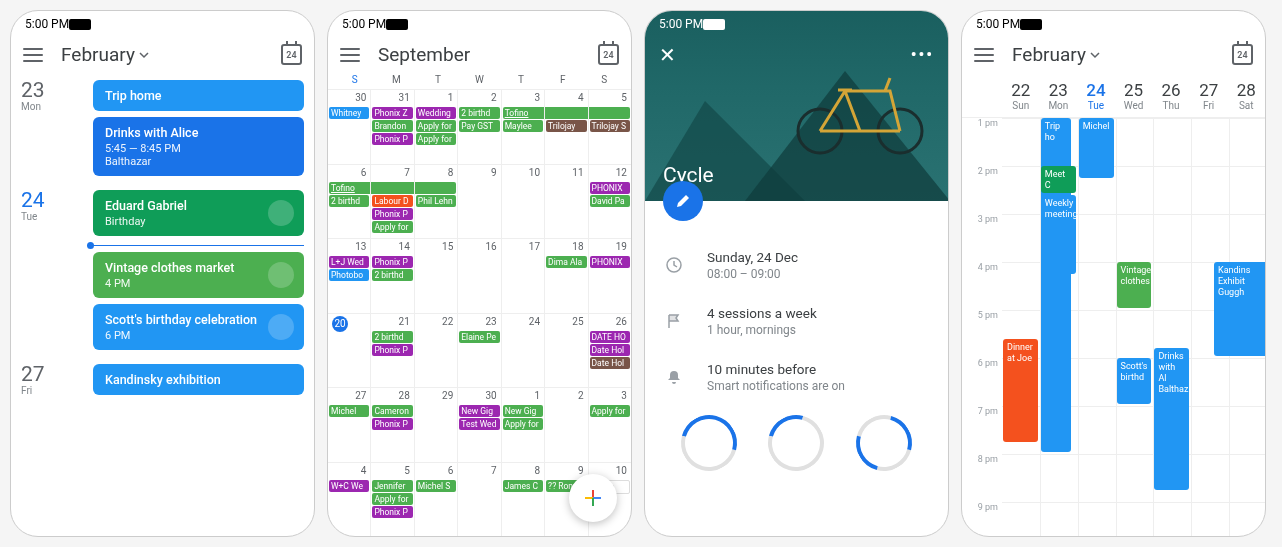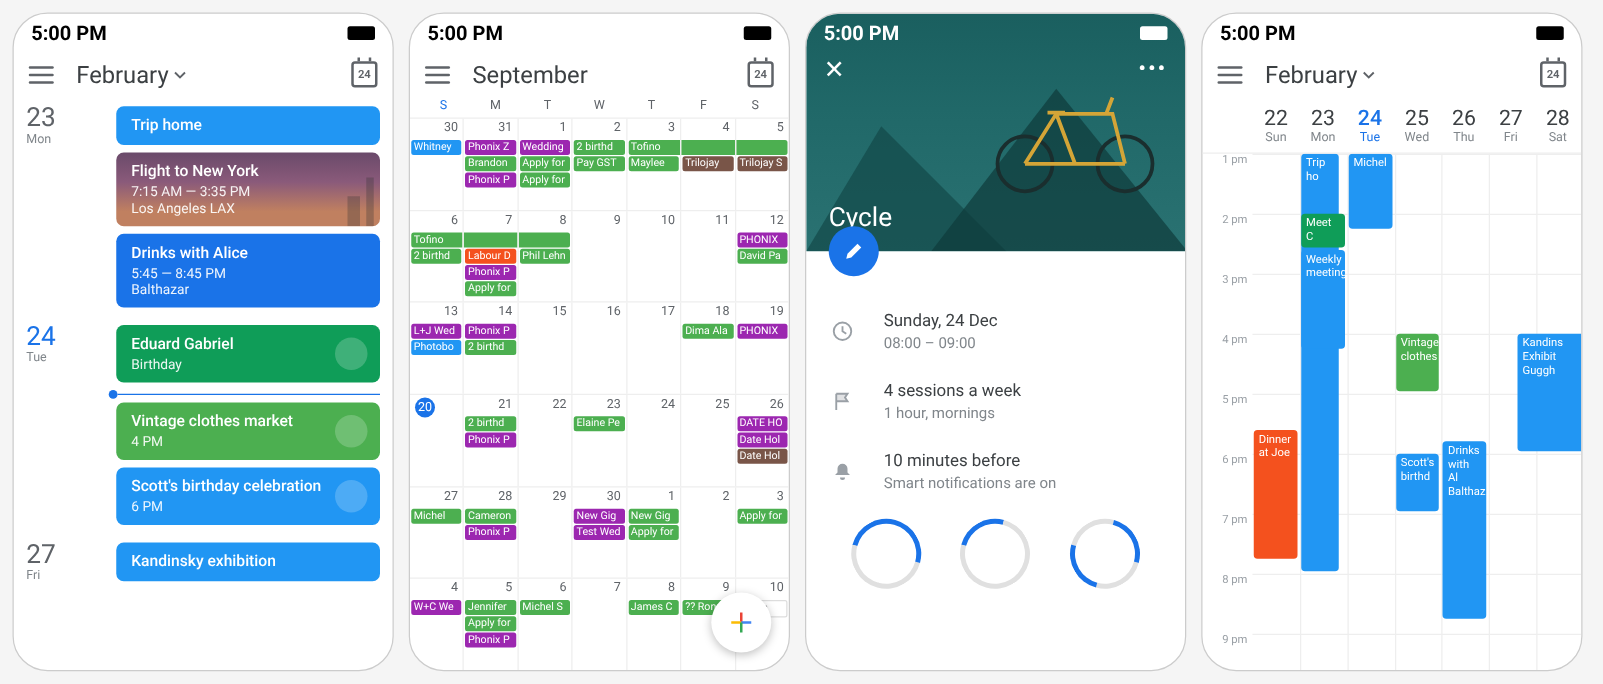--- a/index.html
+++ b/index.html
@@ -18,25 +18,24 @@
     background: #fff;
     border-radius: 28px;
     border: 1px solid #ccc;
     overflow: hidden;
     display: flex;
     flex-direction: column;
     position: relative;
   }
   .status-bar {
     display: flex;
-    justify-content: space-between;
     align-items: center;
     padding: 6px 14px;
-    font-size: 16px;
-    font-weight: 700;
+    font-size: 12px;
+    font-weight: 400;
   }
   .battery { width: 22px; height: 11px; background:#000; border-radius:2px; }
 
   
   .app-header {
     display:flex; align-items:center; padding:6px 12px 10px 12px;
   }
   .ham { width:20px; height:14px; display:flex; flex-direction:column; justify-content:space-between;}
   .ham span{height:2px;background:#5f6368;border-radius:1px;}
   .title { font-size:19px; color:#3c4043; margin-left:18px; display:flex; align-items:center;}
@@ -66,21 +65,21 @@
   .wd-row{display:flex;font-size:10px;color:#5f6368;padding:0 6px;}
   .wd{flex:1;text-align:center;padding:4px 0;}
   .wd.sun{color:#1a73e8;}
   .month-grid{flex:1;display:flex;flex-direction:column;}
   .week{flex:1;display:flex;border-top:1px solid #eee;}
   .cell{flex:1;border-right:1px solid #eee;position:relative;font-size:10px;overflow:hidden;padding-top:2px;}
   .cell:last-child{border-right:none;}
   .dnum{position:absolute;top:2px;right:4px;font-size:10px;color:#5f6368;}
   .dnum.today{background:#1a73e8;color:#fff;width:16px;height:16px;border-radius:50%;display:flex;align-items:center;justify-content:center;right:auto;left:4px;}
   .chip{margin:1px 1px;padding:1px 2px;border-radius:2px;color:#fff;font-size:8.5px;white-space:nowrap;overflow:hidden;text-overflow:ellipsis;}
-  .chip.span-start{border-radius:2px 0 0 2px;margin-right:0;}
+  .chip.span-start{border-radius:2px 0 0 2px;margin-right:0;text-decoration:underline;}
   .chip.span-mid{border-radius:0;margin-left:0;margin-right:0;}
   .chip.span-end{border-radius:0 2px 2px 0;margin-left:0;}
   .fab{position:absolute;bottom:14px;right:14px;width:48px;height:48px;border-radius:50%;background:#fff;box-shadow:0 2px 8px rgba(0,0,0,.25);display:flex;align-items:center;justify-content:center;}
   .plus{position:relative;width:16px;height:16px;}
   .plus::before,.plus::after{content:"";position:absolute;background:#4285f4;}
   .plus::before{left:7px;top:0;width:2px;height:8px;background:#ea4335;}
   .plus::after{left:7px;bottom:0;width:2px;height:8px;background:#34a853;}
   .plus span:first-child{position:absolute;top:7px;left:0;width:8px;height:2px;background:#fbbc04;}
   .plus span:last-child{position:absolute;top:7px;right:0;width:8px;height:2px;background:#4285f4;}
 
@@ -148,30 +147,20 @@
   </div>
   <div class="schedule" id="sched">
       <div class="day-row">
         <div class="date-col">
           <div class="date-num ">23</div>
           <div class="date-day">Mon</div>
         </div>
         <div class="events-col">
           <div class="event c-blue">
             <div class="ev-title">Trip home</div>
-          </div>
-          <div class="event flight-bg">
-            <div class="ev-title">Flight to New York</div>
-            <div class="ev-sub">7:15 AM — 3:35 PM</div>
-            <div class="ev-loc">Los Angeles LAX</div>
-            <div class="skyline"><svg width="100%" height="100%">
-                <rect x="200" y="20" width="6" height="50" fill="#333" opacity=".6"></rect>
-                <rect x="212" y="30" width="10" height="40" fill="#333" opacity=".6"></rect>
-                <rect x="185" y="35" width="10" height="35" fill="#333" opacity=".6"></rect>
-              </svg></div>
           </div>
           <div class="event c-blue2">
             <div class="ev-title">Drinks with Alice</div>
             <div class="ev-sub">5:45 — 8:45 PM</div>
             <div class="ev-loc">Balthazar</div>
           </div>
         </div>
       </div>
       <div class="day-row">
         <div class="date-col">

